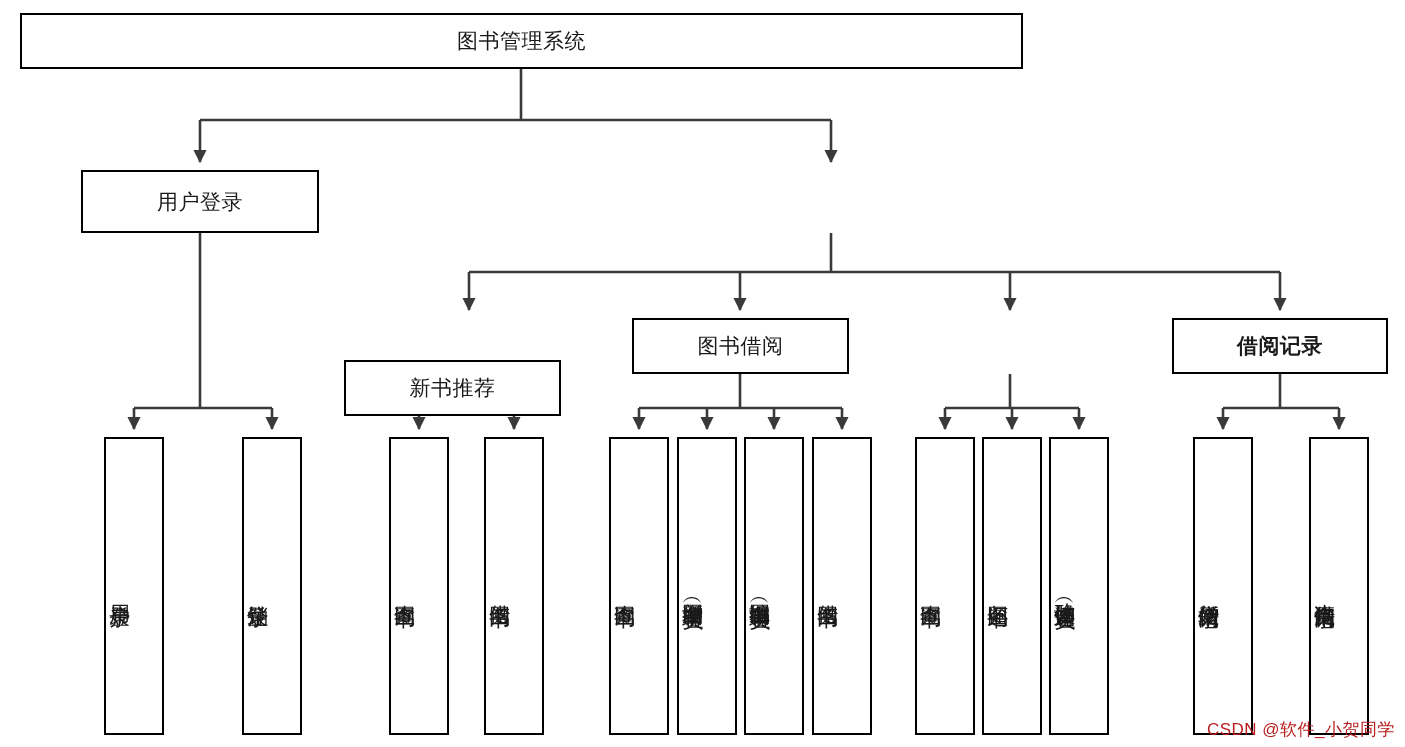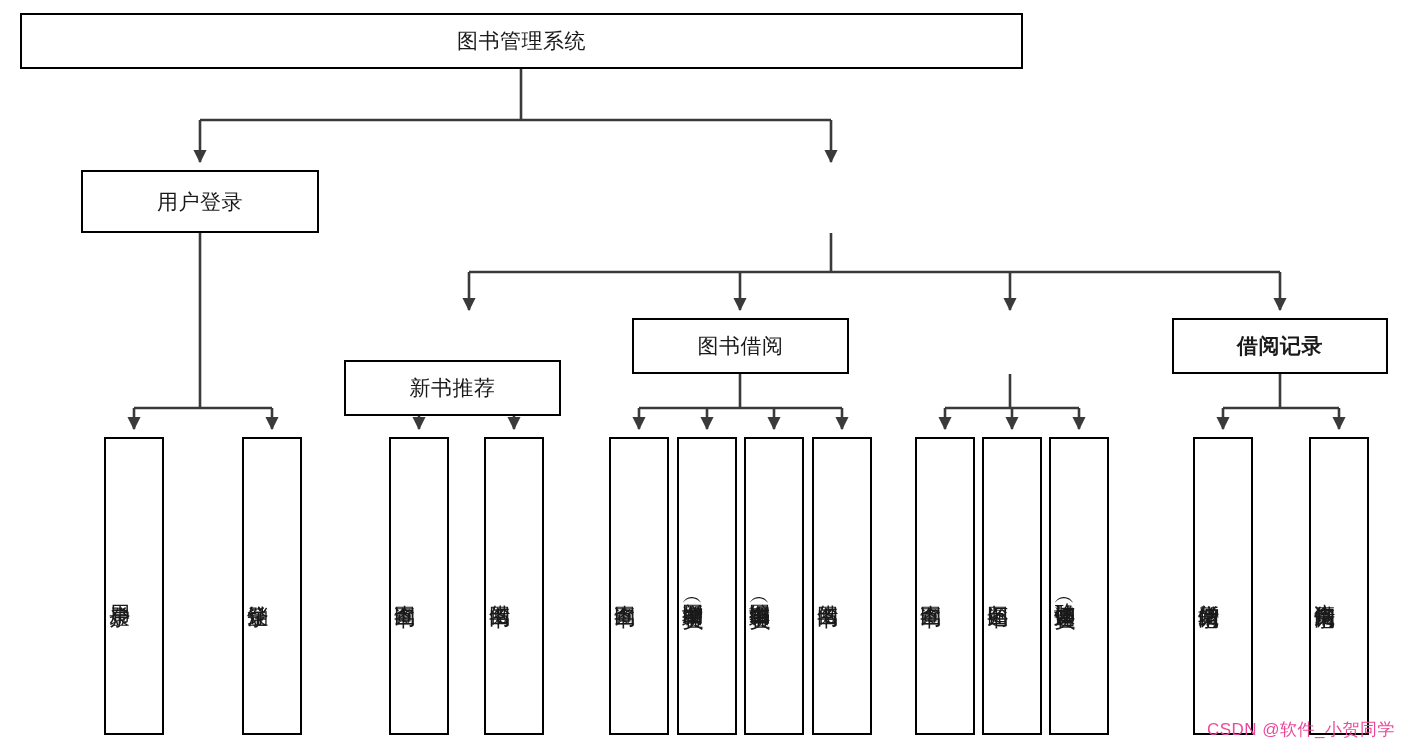--- a/index.html
+++ b/index.html
@@ -51,21 +51,21 @@
     font-size: 21px;
     line-height: 1.32;
     letter-spacing: 1px;
     white-space: nowrap;
   }
   .watermark {
     position: absolute;
     right: 10px;
     bottom: 6px;
     font-size: 17px;
-    color: #ec4899;
+    color: #b91c1c;
     white-space: nowrap;
     letter-spacing: 0.5px;
   }
 </style>
 </head>
 <body>
 
 <div id="stage">
 
   <svg id="wires" viewBox="0 0 1405 747" xmlns="http://www.w3.org/2000/svg">

